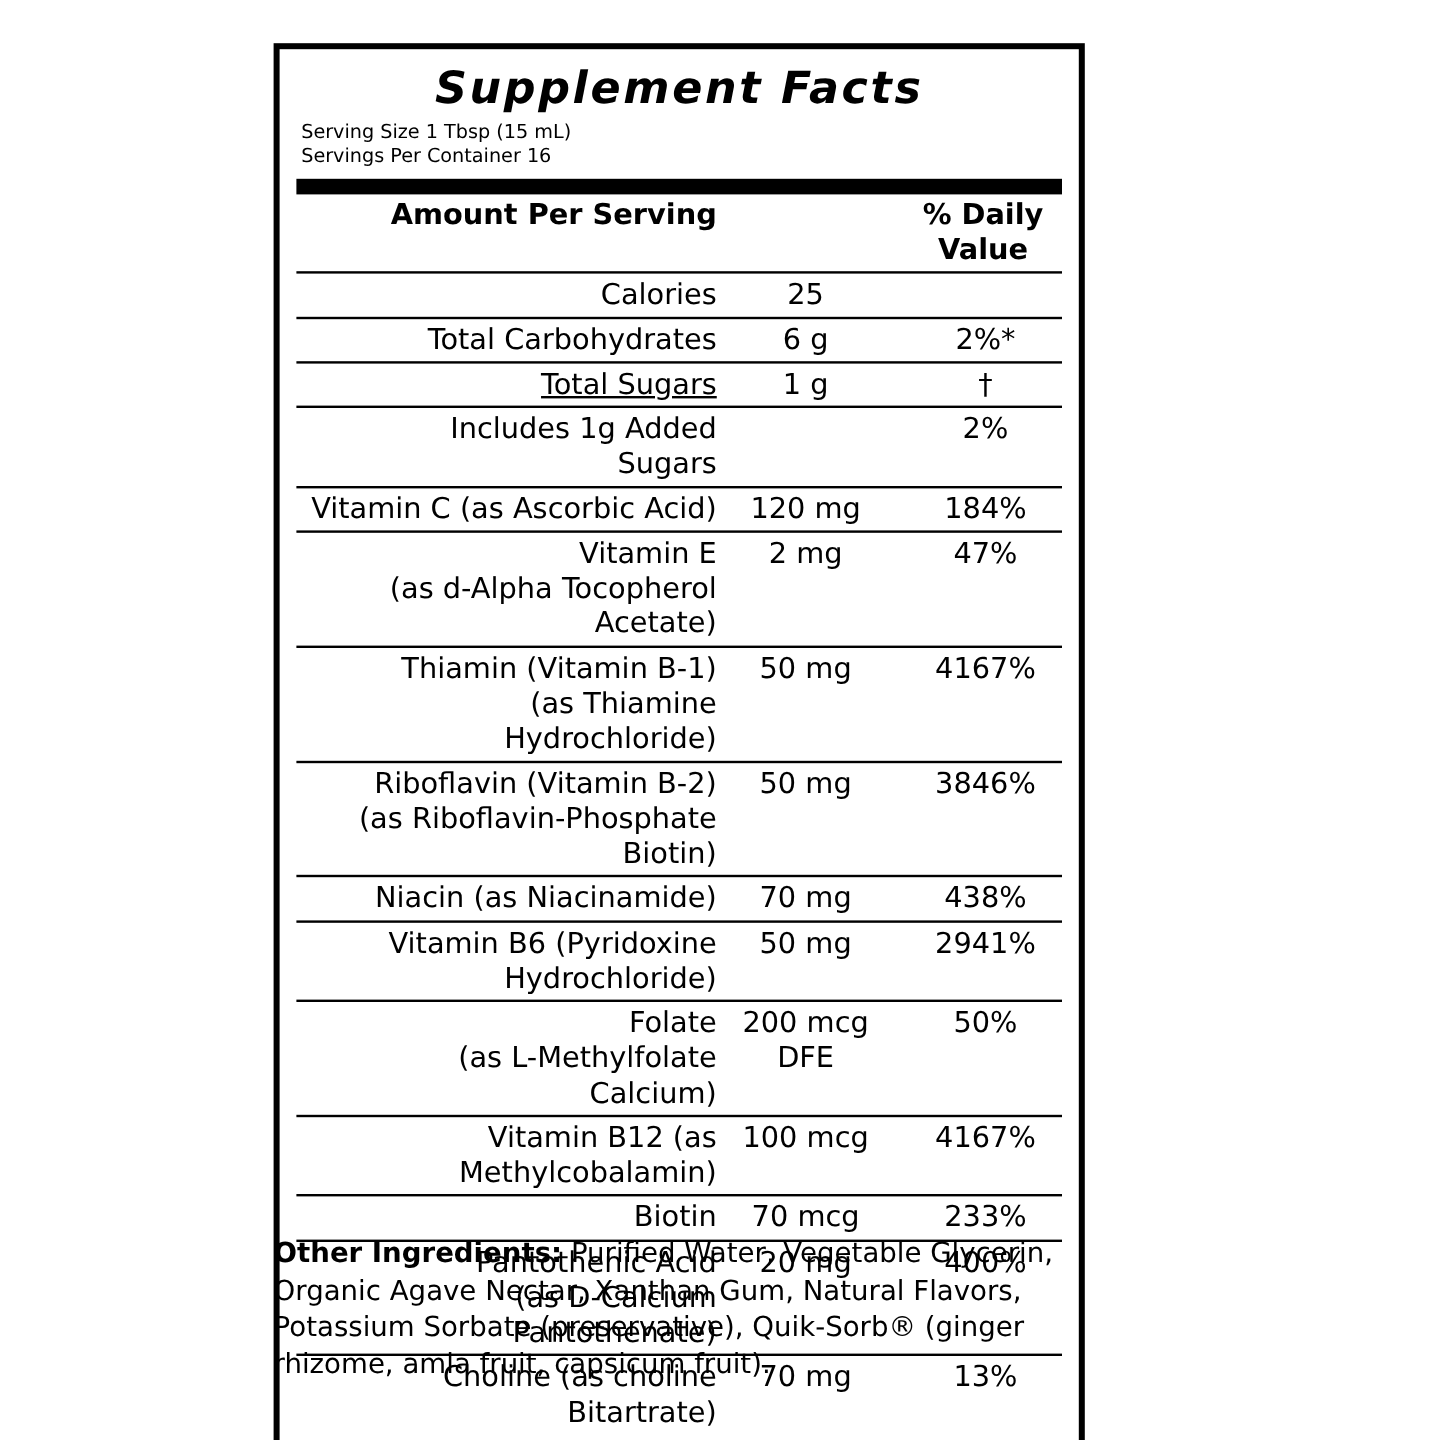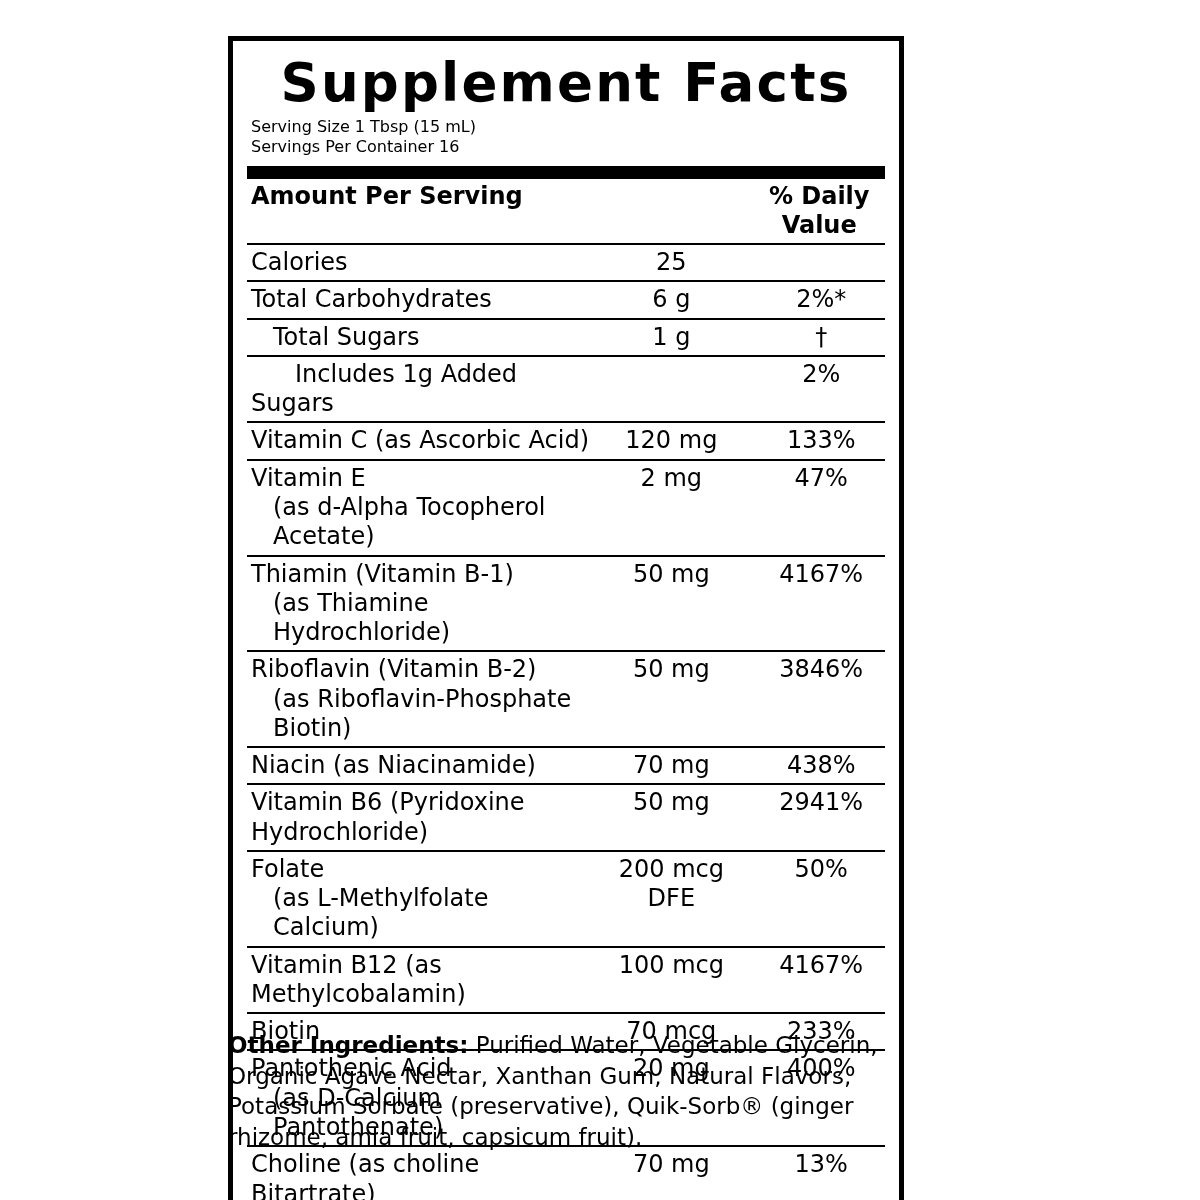--- a/index.html
+++ b/index.html
@@ -21,27 +21,28 @@
     left: 228px;
     top: 36px;
     width: 676px;
     box-sizing: border-box;
     border: 5px solid #000;
     background: #fff;
     padding: 10px 14px 14px 14px;
   }
 
   .title {
-    font-size: 53px;
+    font-size: 37px;
     font-weight: bold;
     letter-spacing: 2.2px;
     text-align: center;
     line-height: 1.05;
     margin: 4px 0 6px 0;
     white-space: nowrap;
+    font-style: italic;
   }
 
   .serving-line {
     font-size: 16px;
     line-height: 1.28;
     padding-left: 4px;
   }
 
   .rule-thick {
     height: 13px;
@@ -53,21 +54,21 @@
     width: 100%;
     border-collapse: collapse;
     table-layout: fixed;
   }
   table.facts td {
     font-size: 24px;
     vertical-align: top;
     padding: 3px 0 3px 0;
     line-height: 1.22;
   }
-  .col-name { width: 56%; padding-left: 4px !important; }
+  .col-name { width: 56%; padding-left: 4px !important; text-align: right; }
   .col-amt  { width: 24%; text-align: center; padding-right: 12px !important; }
   .col-dv   { width: 20%; text-align: center; }
 
   tr.divider td {
     padding: 0;
     height: 2px;
   }
   .hr-line {
     height: 2px;
     background: #000;
@@ -77,21 +78,21 @@
   .hdr td {
     font-weight: bold;
     font-size: 25px;
     padding-top: 4px;
     padding-bottom: 5px;
   }
   .hdr .col-dv-wide {
     padding-right: 4px;
   }
 
-  .sub1 { padding-left: 22px; }
+  .sub1 { padding-left: 22px; text-decoration: underline; }
   .sub2 { padding-left: 44px; }
   .cont { padding-left: 22px; display: block; }
 
   .other {
     position: absolute;
     left: 228px;
     top: 1030px;
     width: 700px;
     font-size: 23px;
     line-height: 1.33;
@@ -158,21 +159,21 @@
           <td class="col-dv">2%</td>
         </tr>
         <tr class="divider">
           <td colspan="3">
             <div class="hr-line"></div>
           </td>
         </tr>
         <tr>
           <td class="col-name"><span>Vitamin C (as Ascorbic Acid)</span></td>
           <td class="col-amt">120 mg</td>
-          <td class="col-dv">133%</td>
+          <td class="col-dv">184%</td>
         </tr>
         <tr class="divider">
           <td colspan="3">
             <div class="hr-line"></div>
           </td>
         </tr>
         <tr>
           <td class="col-name"><span>Vitamin E</span><span class="cont">(as d-Alpha Tocopherol Acetate)</span></td>
           <td class="col-amt">2 mg</td>
           <td class="col-dv">47%</td>

